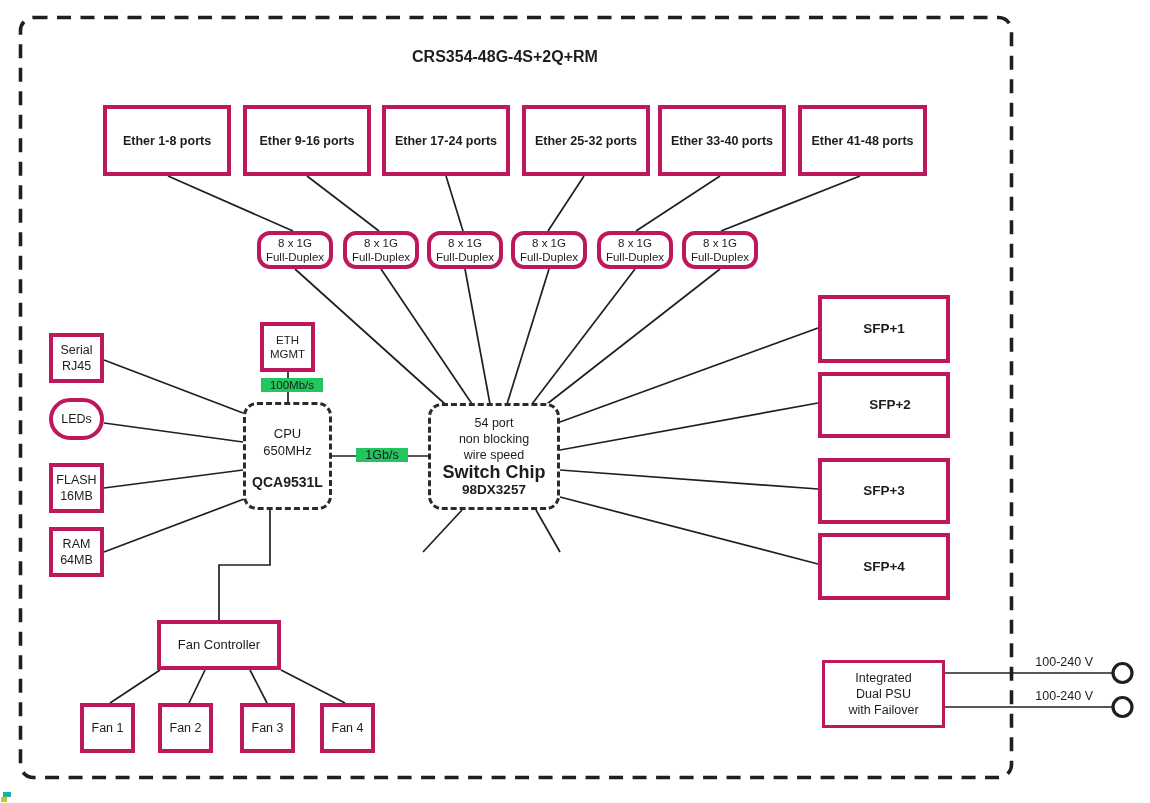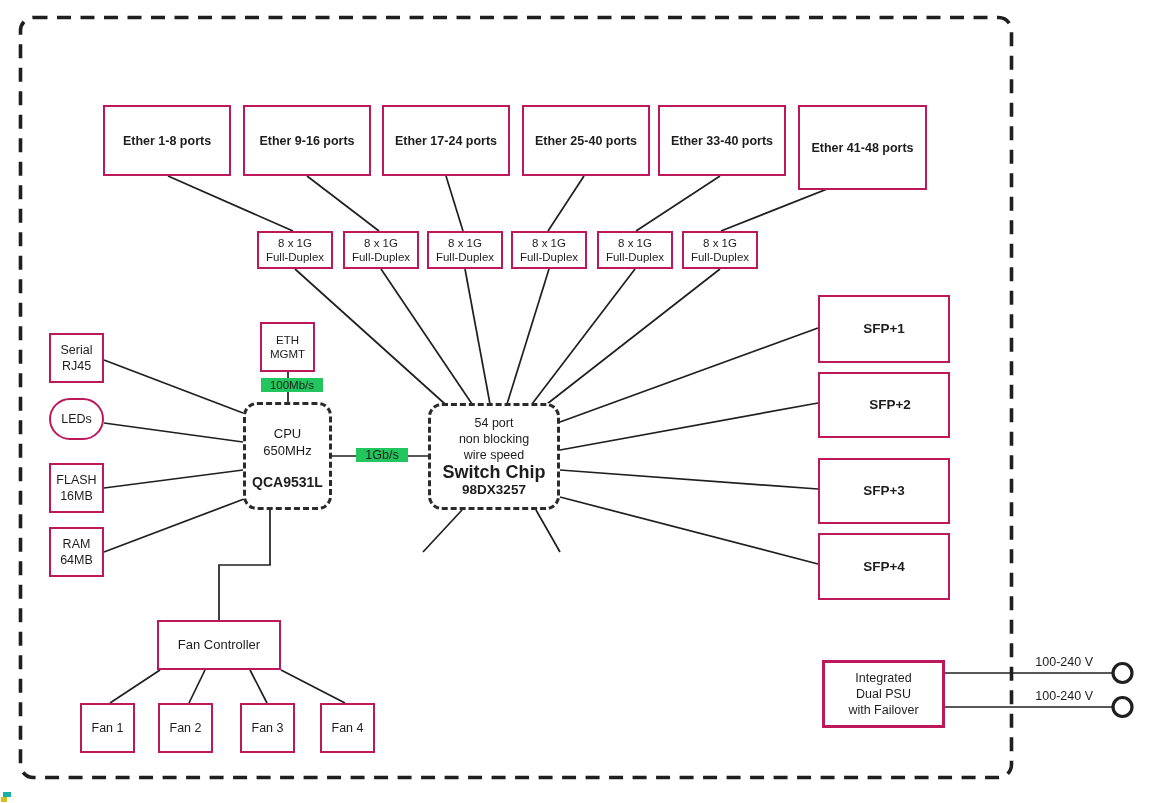--- a/index.html
+++ b/index.html
@@ -1,26 +1,26 @@
 <!DOCTYPE html>
 <html><head>
 <meta charset="utf-8">
 <style>
   html,body{margin:0;padding:0;background:#ffffff;}
   #stage{
     position:relative;width:1150px;height:803px;background:#ffffff;
     font-family:"Liberation Sans", sans-serif;color:#1d1d1d;overflow:hidden;
   }
   .box{
-    position:absolute;background:#ffffff;border:2px solid #be185d;
+    position:absolute;background:#ffffff;border:4px solid #be185d;
     display:flex;flex-direction:column;align-items:center;justify-content:center;
     text-align:center;z-index:2;box-sizing:border-box;line-height:16px;
   }
   .bold{font-weight:bold;}
-  .rounded{border-radius:0;}
+  .rounded{border-radius:13px;}
   .dashedbox{border:3px dashed #2b2b2b;border-radius:14px;}
   .linelabel{
     position:absolute;z-index:3;background:#22c55e;text-align:center;
     padding:0 2px;white-space:nowrap;
   }
   .plain{position:absolute;z-index:3;text-align:center;white-space:nowrap;}
   svg#wires{position:absolute;left:0;top:0;z-index:1;}
   .f12{font-size:12.5px;}
   .f11{font-size:11.5px;line-height:14px;}
   .f13{font-size:13px;}
@@ -93,27 +93,28 @@
       <circle cx="1122.5" cy="673" r="9.5" stroke-width="3.2"></circle>
       <circle cx="1122.5" cy="707" r="9.5" stroke-width="3.2"></circle>
     </g>
 
     <g>
       <rect x="3" y="792" width="8" height="5" fill="#19b0a8"></rect>
       <rect x="1" y="797" width="6" height="5" fill="#d7c019"></rect>
     </g>
   </svg>
 
+  <div class="plain bold" style="left:330px;top:48px;width:350px;font-size:16px;">CRS354-48G-4S+2Q+RM</div>
 
   <div class="box bold f12" style="left:103px;top:105px;width:128px;height:71px;">Ether 1-8 ports</div>
   <div class="box bold f12" style="left:243px;top:105px;width:128px;height:71px;">Ether 9-16 ports</div>
   <div class="box bold f12" style="left:382px;top:105px;width:128px;height:71px;">Ether 17-24 ports</div>
-  <div class="box bold f12" style="left:522px;top:105px;width:128px;height:71px;">Ether 25-40 ports</div>
+  <div class="box bold f12" style="left:522px;top:105px;width:128px;height:71px;">Ether 25-32 ports</div>
   <div class="box bold f12" style="left:658px;top:105px;width:128px;height:71px;">Ether 33-40 ports</div>
-  <div class="box bold f12" style="left:798px;top:105px;width:129px;height:85px;">Ether 41-48 ports</div>
+  <div class="box bold f12" style="left:798px;top:105px;width:129px;height:71px;">Ether 41-48 ports</div>
 
   <div class="box rounded f11" style="left:257px;top:231px;width:76px;height:38px;">
     <span>8 x 1G</span>
     <span>Full-Duplex</span>
   </div>
   <div class="box rounded f11" style="left:343px;top:231px;width:76px;height:38px;">
     <span>8 x 1G</span>
     <span>Full-Duplex</span>
   </div>
   <div class="box rounded f11" style="left:427px;top:231px;width:76px;height:38px;">

